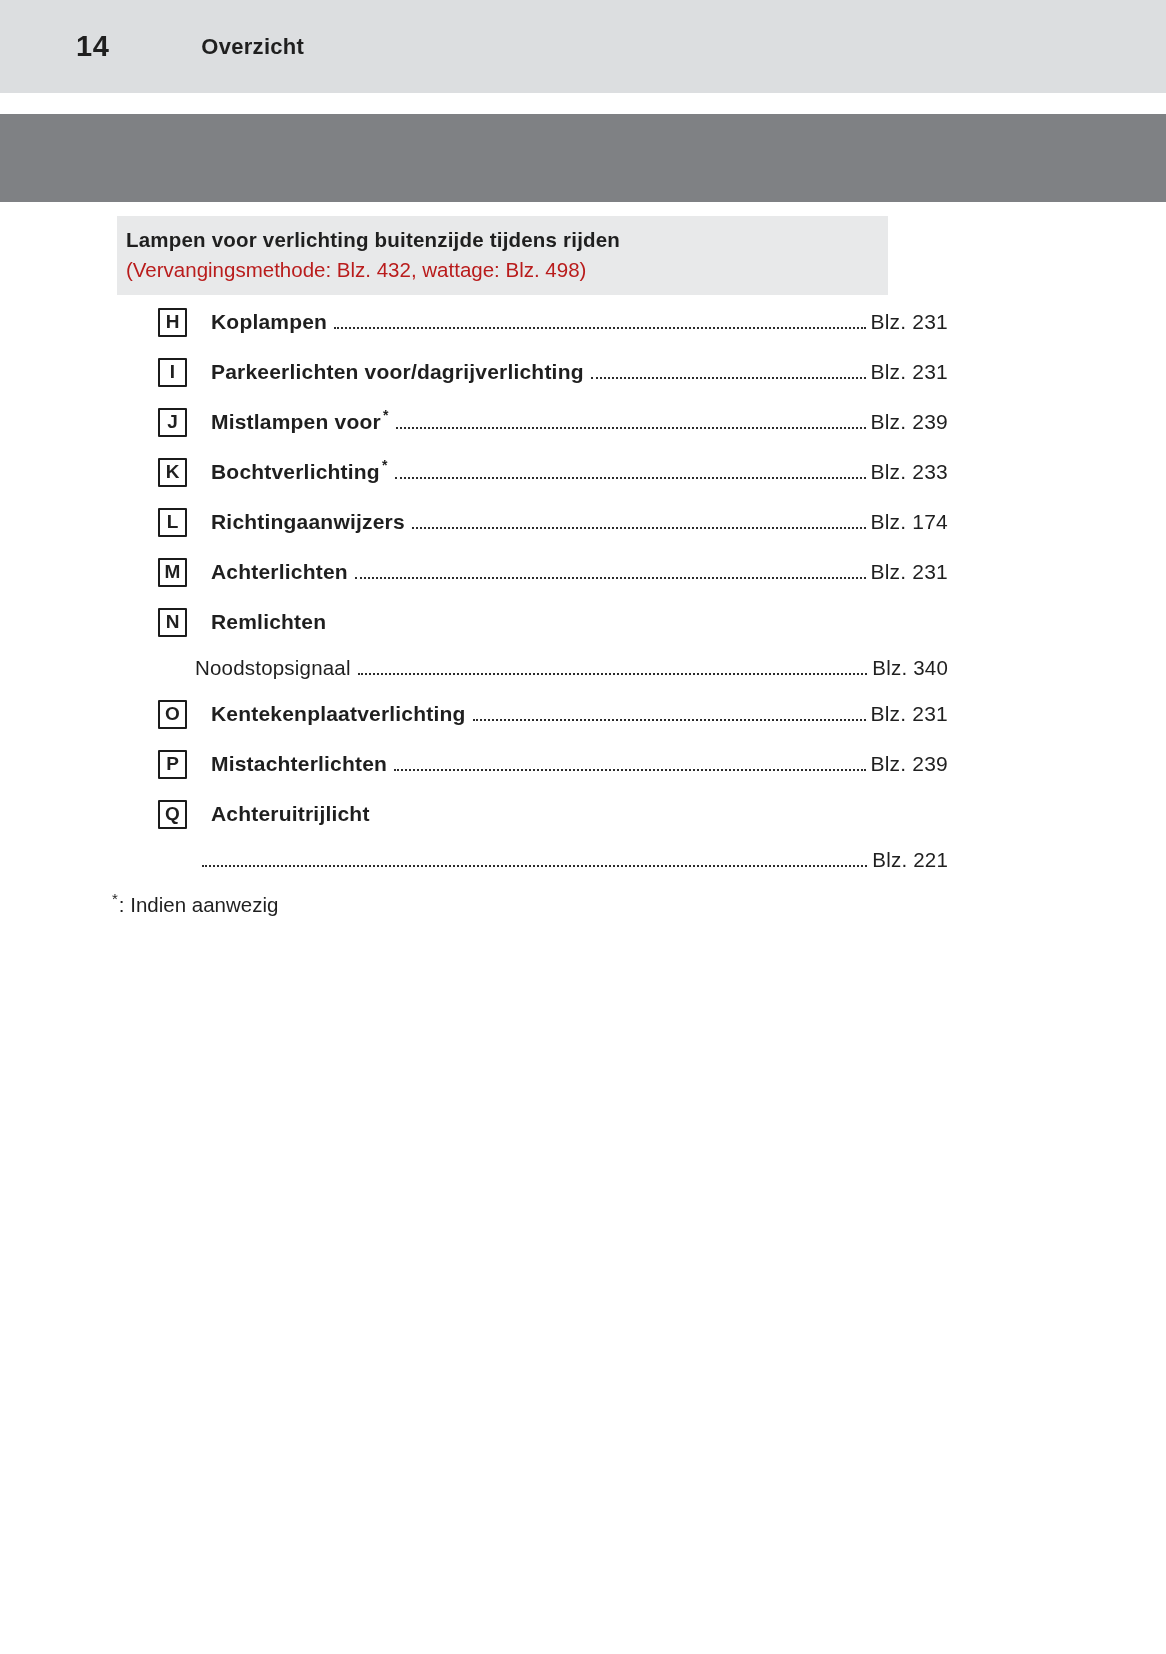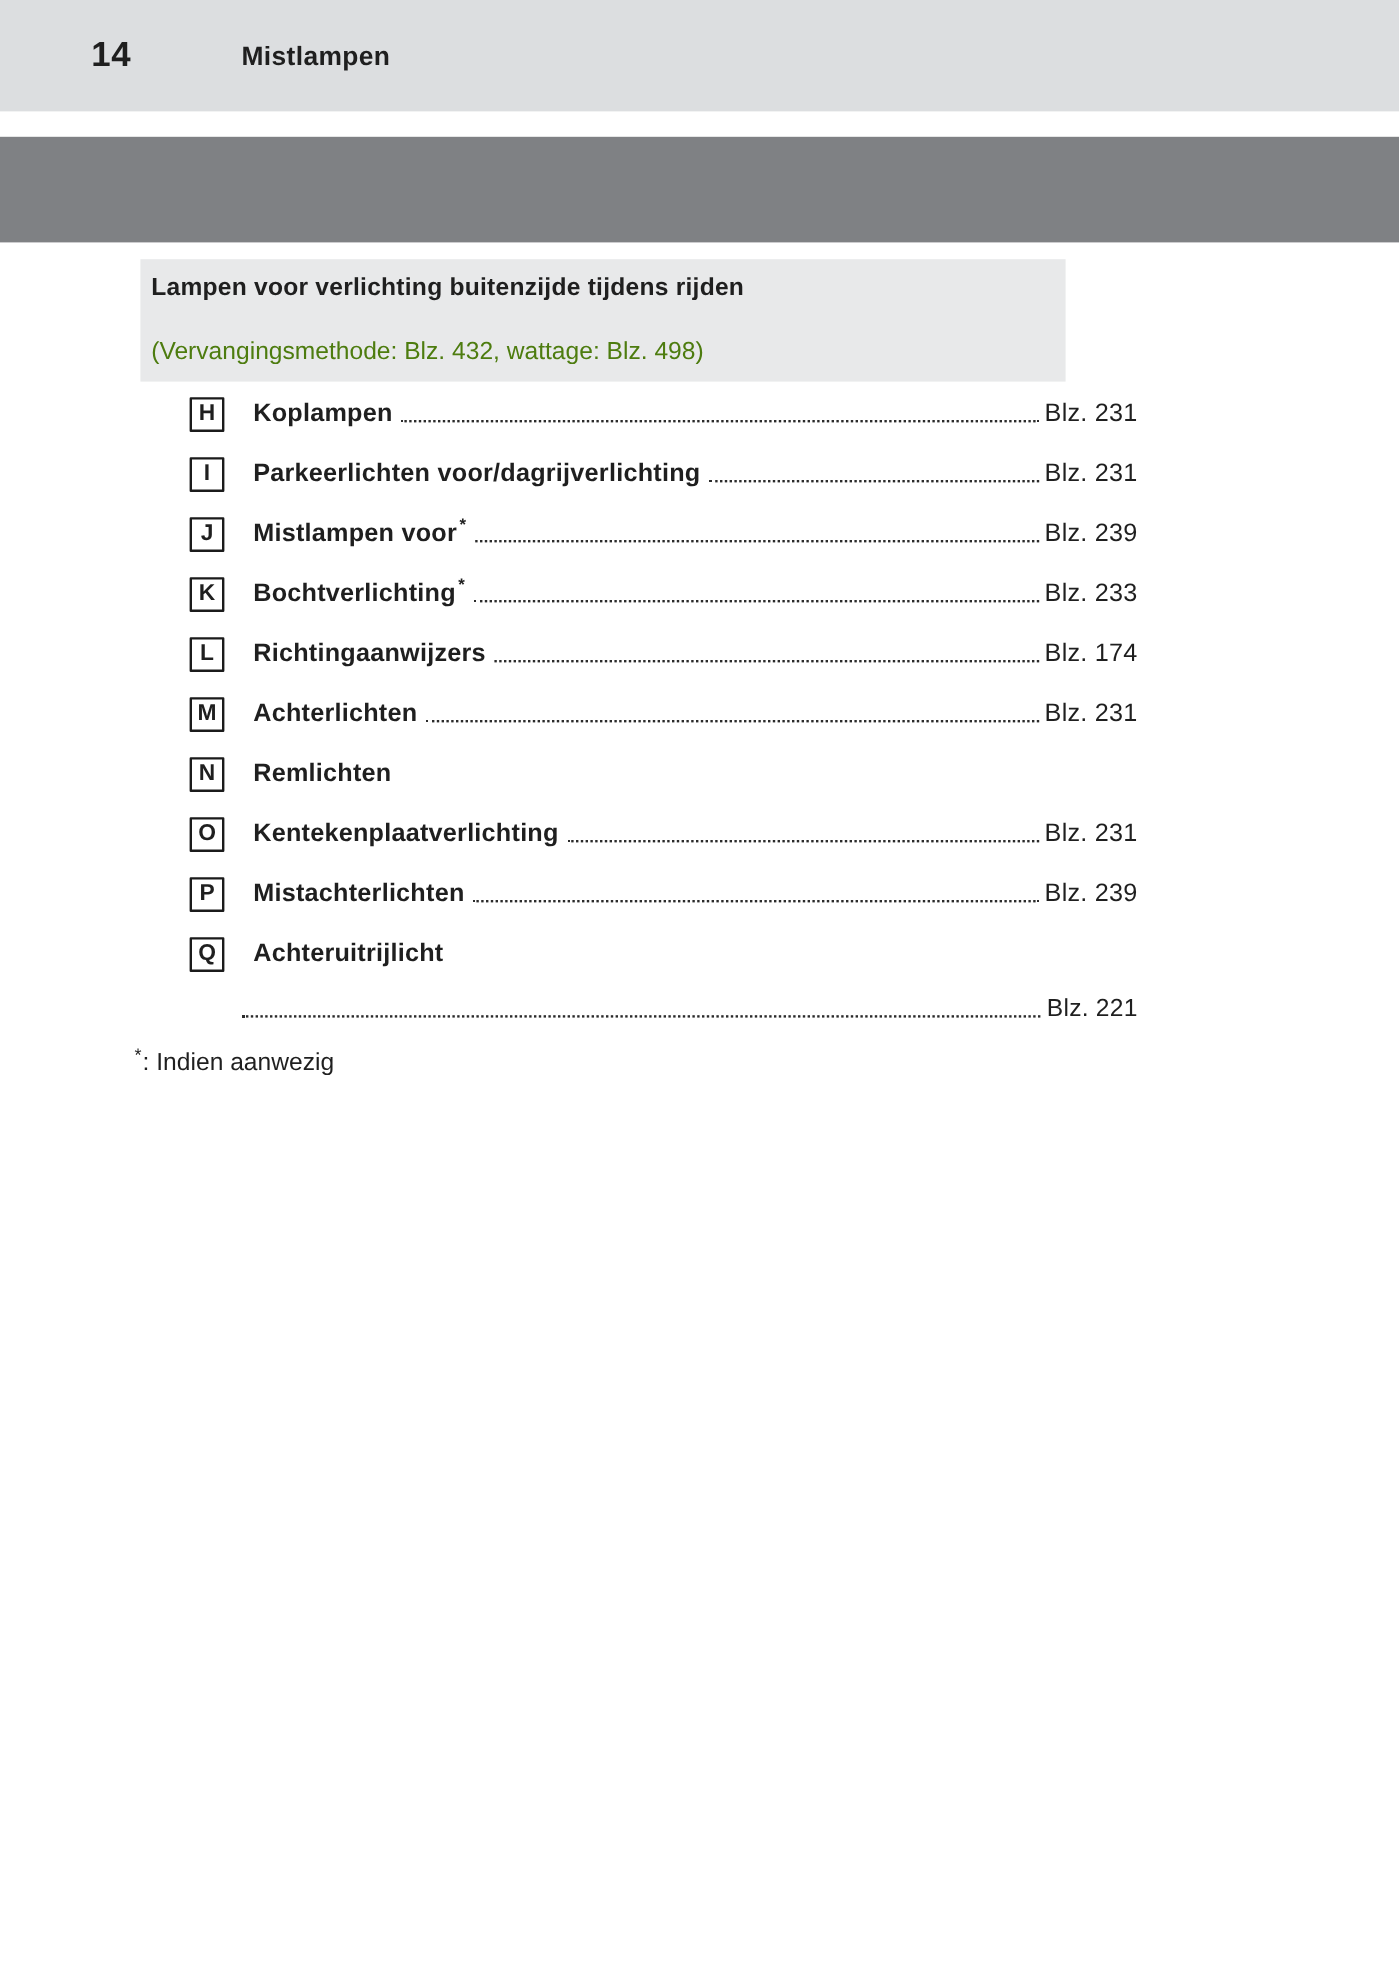--- a/index.html
+++ b/index.html
@@ -48,22 +48,21 @@
   .panel-title{
     font-size:20.5px;
     font-weight:700;
     line-height:30px;
     letter-spacing:0.2px;
   }
   .panel-sub{
     font-size:20.5px;
     font-weight:400;
     line-height:30px;
-    color:#4d7c0f;
-    margin-top:23px;
+    color:#b91c1c;
   }
   .toc{
     margin-left:158px;
     width:790px;
     margin-top:2px;
   }
   .row{
     display:flex;
     align-items:center;
     height:50px;
@@ -132,21 +131,21 @@
     top:-8px;
     margin-right:1px;
     font-weight:400;
   }
 </style>
 </head>
 <body>
 
 <header class="topbar">
   <span class="page-num">14</span>
-  <span class="section-title">Mistlampen</span>
+  <span class="section-title">Overzicht</span>
 </header>
 
 <div class="white-gap"></div>
 <div class="band"></div>
 
 <section class="panel">
   <div class="panel-title">Lampen voor verlichting buitenzijde tijdens rijden</div>
   <div class="panel-sub">(Vervangingsmethode: Blz. 432, wattage: Blz. 498)</div>
 </section>
 
@@ -184,20 +183,25 @@
     <div class="row">
       <span class="badge">M</span>
       <span class="label">Achterlichten</span>
       <span class="leader"></span>
       <span class="pageref">Blz. 231</span>
     </div>
     <div class="row">
       <span class="badge">N</span>
       <span class="label">Remlichten</span>
     </div>
+    <div class="row sub">
+      <span class="label">Noodstopsignaal</span>
+      <span class="leader"></span>
+      <span class="pageref">Blz. 340</span>
+    </div>
     <div class="row">
       <span class="badge">O</span>
       <span class="label">Kentekenplaatverlichting</span>
       <span class="leader"></span>
       <span class="pageref">Blz. 231</span>
     </div>
     <div class="row">
       <span class="badge">P</span>
       <span class="label">Mistachterlichten</span>
       <span class="leader"></span>

